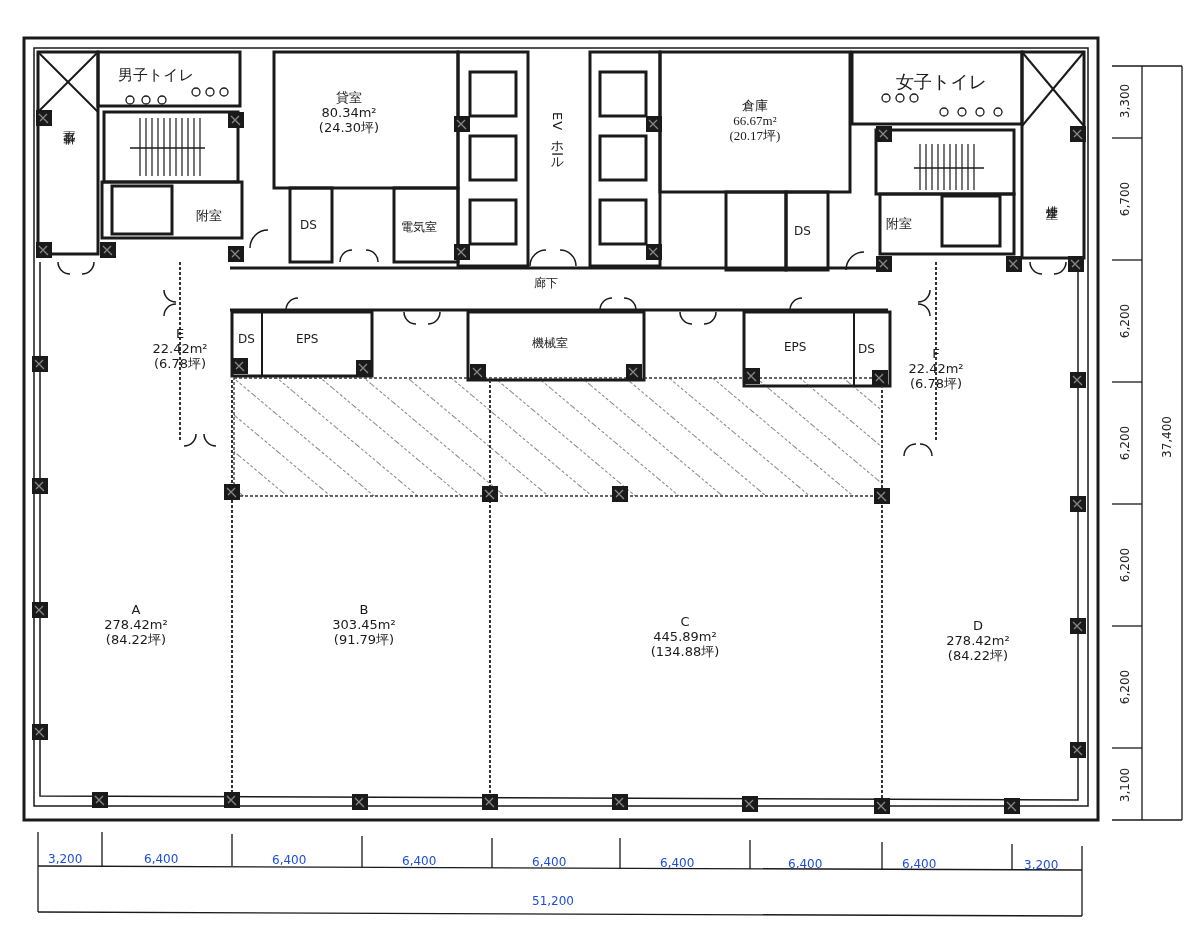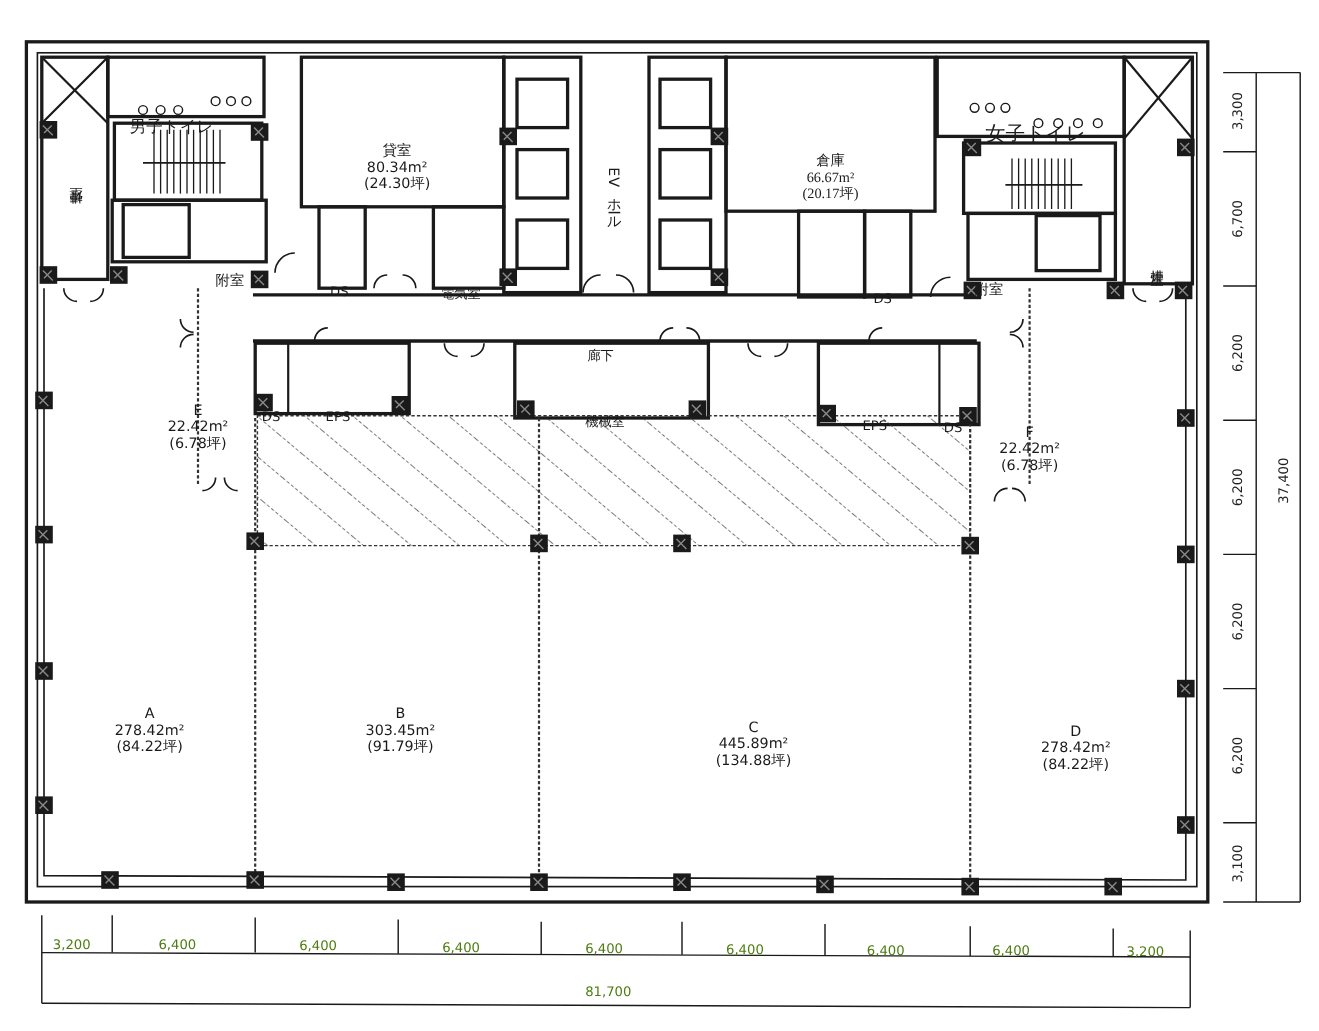--- a/index.html
+++ b/index.html
@@ -1,22 +1,22 @@
 <!DOCTYPE html>
 <html><head>
 <meta charset="utf-8">
 <style>
   html, body { margin: 0; padding: 0; background: #ffffff; }
   body { width: 1199px; height: 937px; overflow: hidden; position: relative;
          font-family: "DejaVu Sans", sans-serif; color: #1a1a1a; }
   #plan { position: absolute; left: 0; top: 0; width: 1199px; height: 937px; }
-  .lbl { position: absolute; text-align: center; font-size: 13px; line-height: 15px; color: #1a1a1a; white-space: nowrap; margin-top: 40px; }
+  .lbl { position: absolute; text-align: center; font-size: 13px; line-height: 15px; color: #1a1a1a; white-space: nowrap; }
   .lbl.sm { font-size: 12px; line-height: 14px; }
   .vert { writing-mode: vertical-rl; font-size: 12px; letter-spacing: 1px; }
-  .dim { position: absolute; font-size: 12px; color: #4d7c0f; white-space: nowrap; }
+  .dim { position: absolute; font-size: 12px; color: #1d4ed8; white-space: nowrap; }
   .dimv { position: absolute; font-size: 12px; color: #222; white-space: nowrap;
           transform: rotate(-90deg); transform-origin: center center; }
   .unit { display: block; }
 </style>
 </head>
 <body>
 
 <svg id="plan" viewBox="0 0 1199 937" xmlns="http://www.w3.org/2000/svg">
   <defs>
     <pattern id="hatch" patternUnits="userSpaceOnUse" width="28" height="28" patternTransform="rotate(-50)">
@@ -229,21 +229,21 @@
 
 <div class="lbl" style="left:118px;top:68px;font-size:15px;">男子トイレ</div>
 <div class="lbl" style="left:896px;top:74px;font-size:18px;">女子トイレ</div>
 
 <div class="lbl vert" style="left:62px;top:152px;transform:rotate(180deg);">排煙室</div>
 <div class="lbl vert" style="left:1044px;top:196px;">排煙室</div>
 
 <div class="lbl" style="left:196px;top:208px;">附室</div>
 <div class="lbl" style="left:886px;top:216px;">附室</div>
 
-<div class="lbl" style="left:296px;top:90px;width:130px;">
+<div class="lbl" style="left:284px;top:90px;width:130px;">
   <span class="unit">貸室</span>
   <span class="unit">80.34m²</span>
   <span class="unit">(24.30坪)</span>
 </div>
 <div class="lbl" style="left:690px;top:98px;width:130px;font-family:Liberation Serif, serif;">
   <span class="unit">倉庫</span>
   <span class="unit">66.67m²</span>
   <span class="unit">(20.17坪)</span>
 </div>
 
@@ -292,21 +292,21 @@
 
 <div class="dim" style="left:48px;top:852px;">3,200</div>
 <div class="dim" style="left:144px;top:852px;">6,400</div>
 <div class="dim" style="left:272px;top:853px;">6,400</div>
 <div class="dim" style="left:402px;top:854px;">6,400</div>
 <div class="dim" style="left:532px;top:855px;">6,400</div>
 <div class="dim" style="left:660px;top:856px;">6,400</div>
 <div class="dim" style="left:788px;top:857px;">6,400</div>
 <div class="dim" style="left:902px;top:857px;">6,400</div>
 <div class="dim" style="left:1024px;top:858px;">3,200</div>
-<div class="dim" style="left:532px;top:894px;">81,700</div>
+<div class="dim" style="left:532px;top:894px;">51,200</div>
 
 <div class="dimv" style="left:1108px;top:94px;">3,300</div>
 <div class="dimv" style="left:1108px;top:192px;">6,700</div>
 <div class="dimv" style="left:1108px;top:314px;">6,200</div>
 <div class="dimv" style="left:1108px;top:436px;">6,200</div>
 <div class="dimv" style="left:1108px;top:558px;">6,200</div>
 <div class="dimv" style="left:1108px;top:680px;">6,200</div>
 <div class="dimv" style="left:1108px;top:778px;">3,100</div>
 <div class="dimv" style="left:1146px;top:430px;">37,400</div>
 

